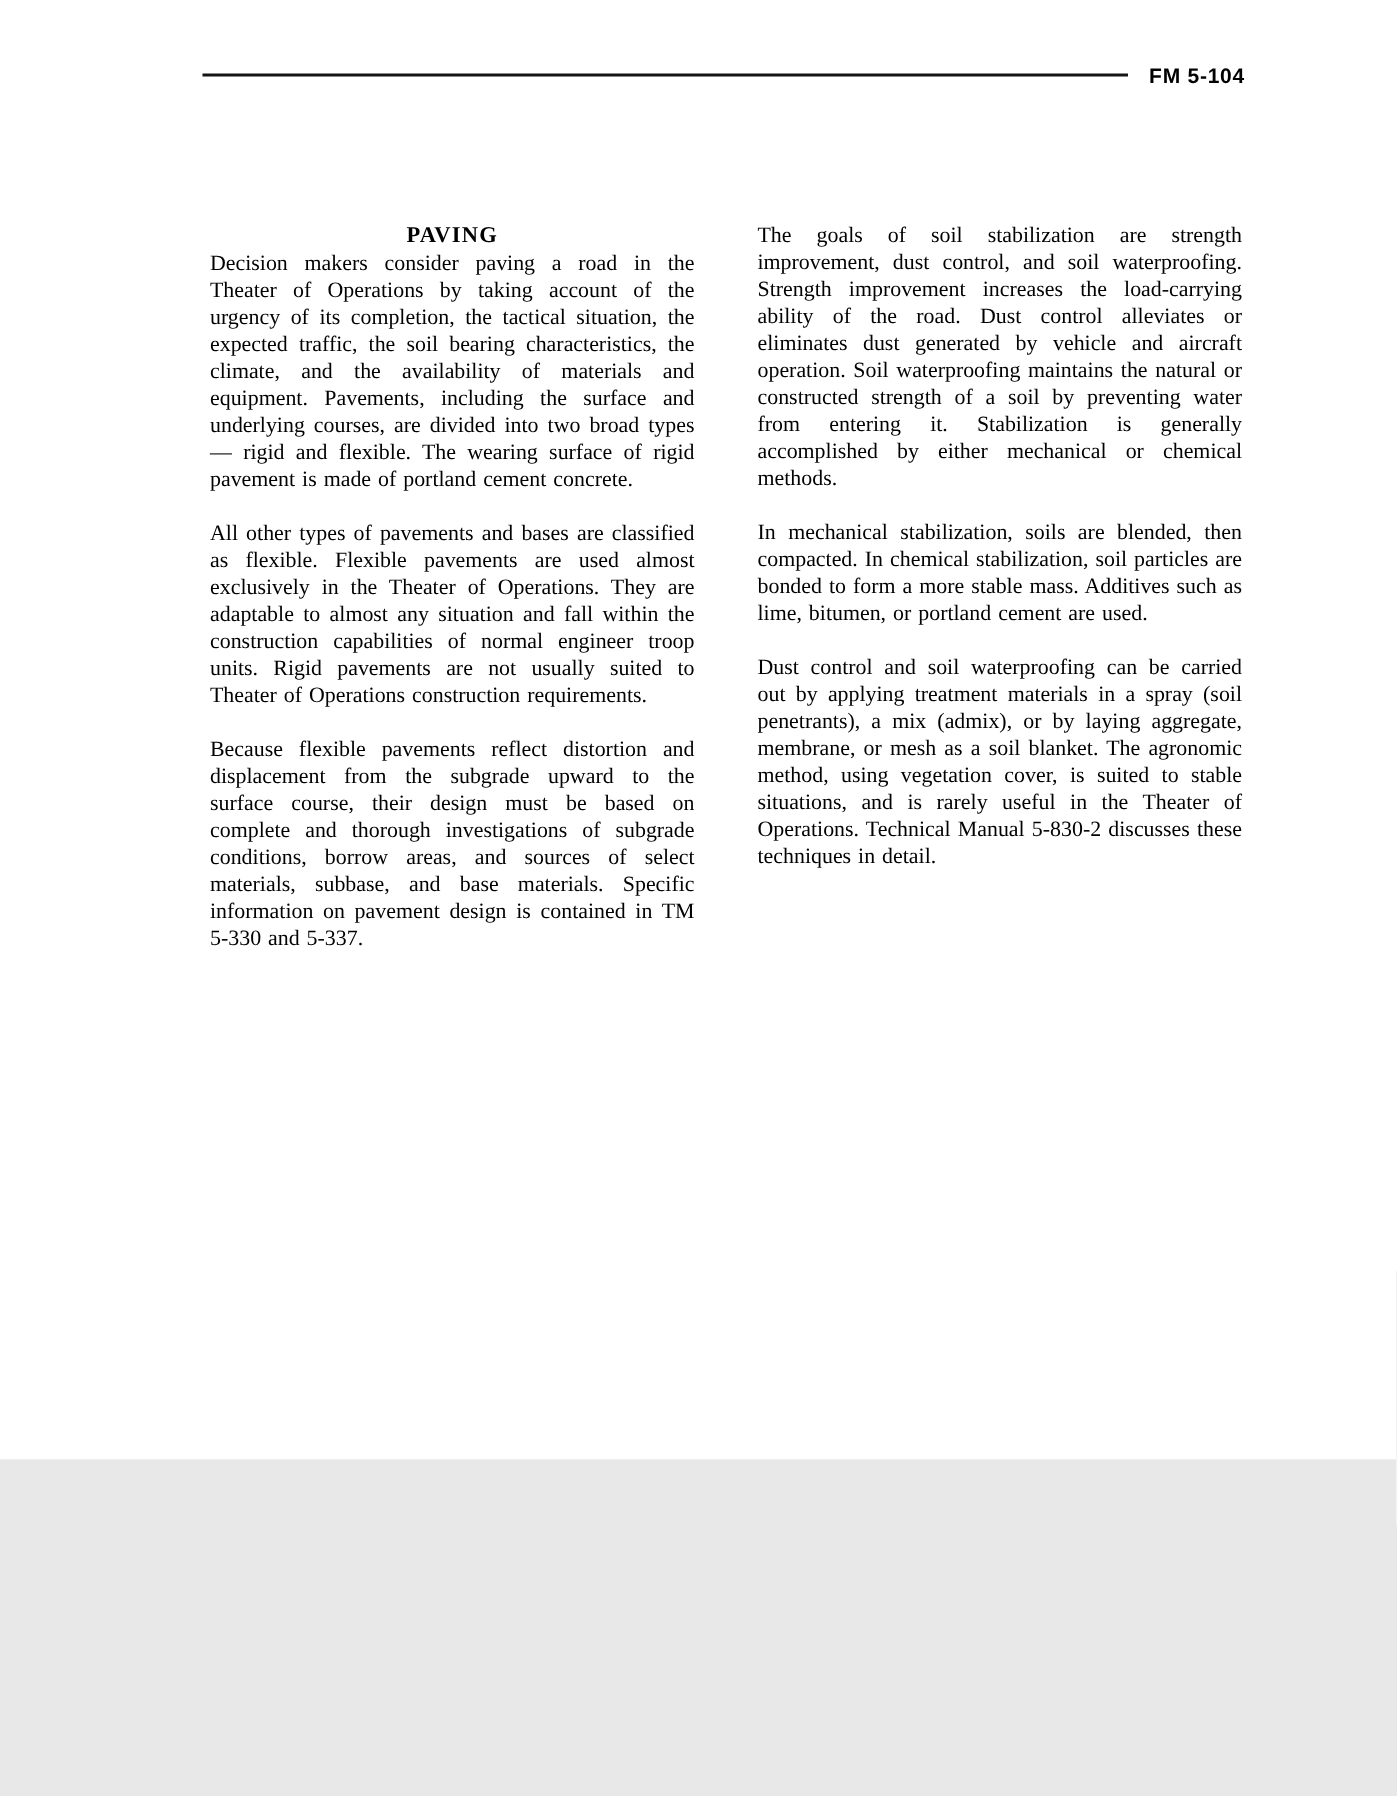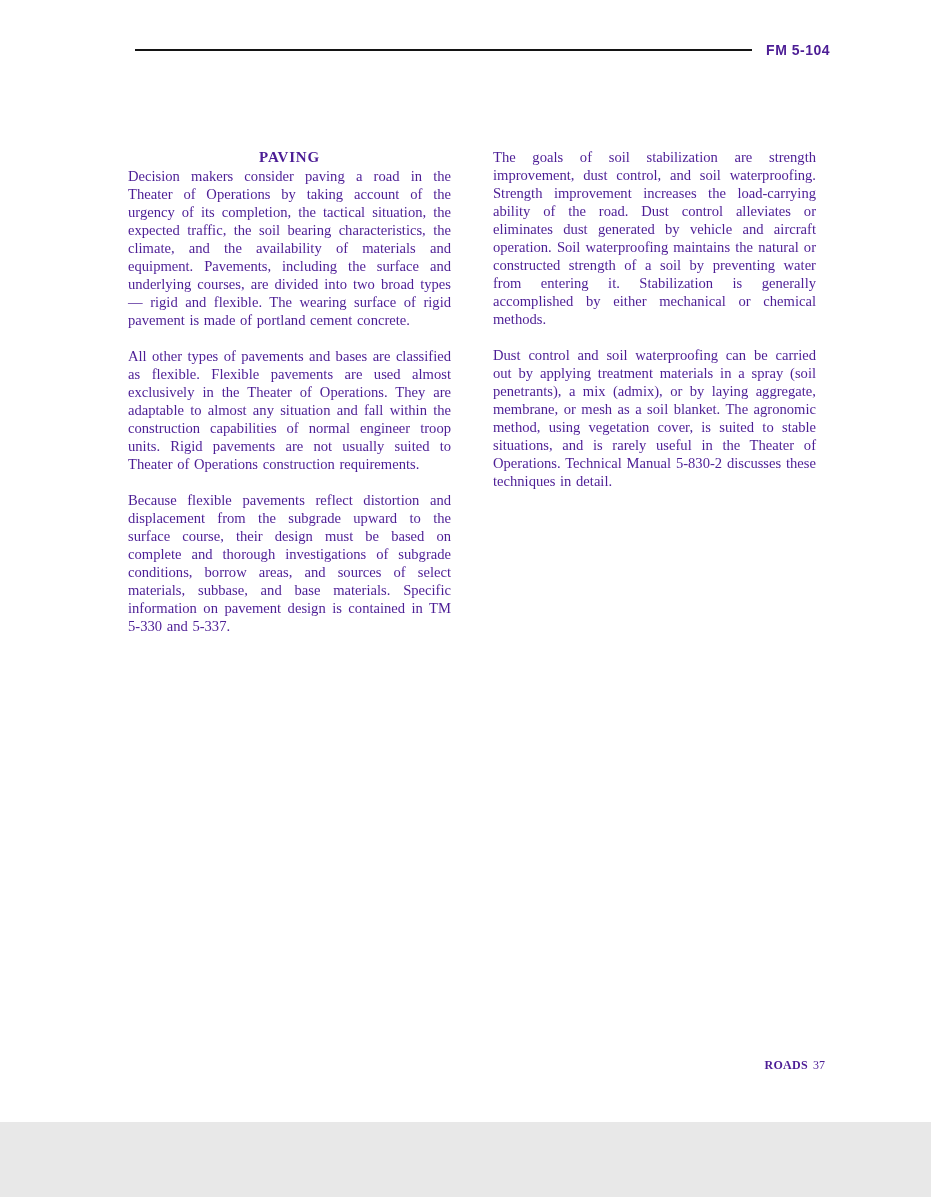--- a/index.html
+++ b/index.html
@@ -1,24 +1,24 @@
 <!DOCTYPE html>
 <html><head>
 <meta charset="utf-8">
 <style>
   * { box-sizing: border-box; }
   html, body { margin: 0; padding: 0; background: #e8e8e8; }
   .page {
     position: relative;
     width: 931px;
-    height: 1122px;
+    height: 973px;
     margin: 0 auto;
     background: #ffffff;
     font-family: "Liberation Serif", "DejaVu Serif", serif;
-    color: #4c1d95;
+    color: #000000;
     overflow: hidden;
   }
 
   
   .header {
     position: absolute;
     top: 42px;
     left: 135px;
     width: 695px;
     display: flex;
@@ -35,24 +35,25 @@
     font-weight: bold;
     font-size: 14px;
     letter-spacing: 0.5px;
     white-space: nowrap;
   }
 
   
   .columns {
     position: absolute;
     top: 148px;
-    left: 128px;
+    left: 140px;
     width: 688px;
     display: flex;
-    gap: 42px;
+    gap: 26px;
+    justify-content: space-between;
   }
   .col {
     width: 323px;
     font-size: 14.6px;
     line-height: 18px;
     text-align: justify;
     word-spacing: 1px;
   }
   .col-heading {
     text-align: center;
@@ -96,20 +97,21 @@
 
     <div class="col">
       <h2 class="col-heading">PAVING</h2>
       <p>Decision makers consider paving a road in the Theater of Operations by taking account of the urgency of its completion, the tactical situation, the expected traffic, the soil bearing characteristics, the climate, and the availability of materials and equipment. Pavements, including the surface and underlying courses, are divided into two broad types— rigid and flexible. The wearing surface of rigid pavement is made of portland cement concrete.</p>
       <p>All other types of pavements and bases are classified as flexible. Flexible pavements are used almost exclusively in the Theater of Operations. They are adaptable to almost any situation and fall within the construction capabilities of normal engineer troop units. Rigid pavements are not usually suited to Theater of Operations construction requirements.</p>
       <p>Because flexible pavements reflect distortion and displacement from the subgrade upward to the surface course, their design must be based on complete and thorough investigations of subgrade conditions, borrow areas, and sources of select materials, subbase, and base materials. Specific information on pavement design is contained in TM 5-330 and 5-337.</p>
     </div>
 
     <div class="col">
       <p>The goals of soil stabilization are strength improvement, dust control, and soil waterproofing. Strength improvement increases the load-carrying ability of the road. Dust control alleviates or eliminates dust generated by vehicle and aircraft operation. Soil waterproofing maintains the natural or constructed strength of a soil by preventing water from entering it. Stabilization is generally accomplished by either mechanical or chemical methods.</p>
+      <p>In mechanical stabilization, soils are blended, then compacted. In chemical stabilization, soil particles are bonded to form a more stable mass. Additives such as lime, bitumen, or portland cement are used.</p>
       <p>Dust control and soil waterproofing can be carried out by applying treatment materials in a spray (soil penetrants), a mix (admix), or by laying aggregate, membrane, or mesh as a soil blanket. The agronomic method, using vegetation cover, is suited to stable situations, and is rarely useful in the Theater of Operations. Technical Manual 5-830-2 discusses these techniques in detail.</p>
     </div>
 
   </div>
 
   <div class="footer">
     <span class="section-label">ROADS</span><span class="page-number">37</span>
   </div>
 
 </div>

